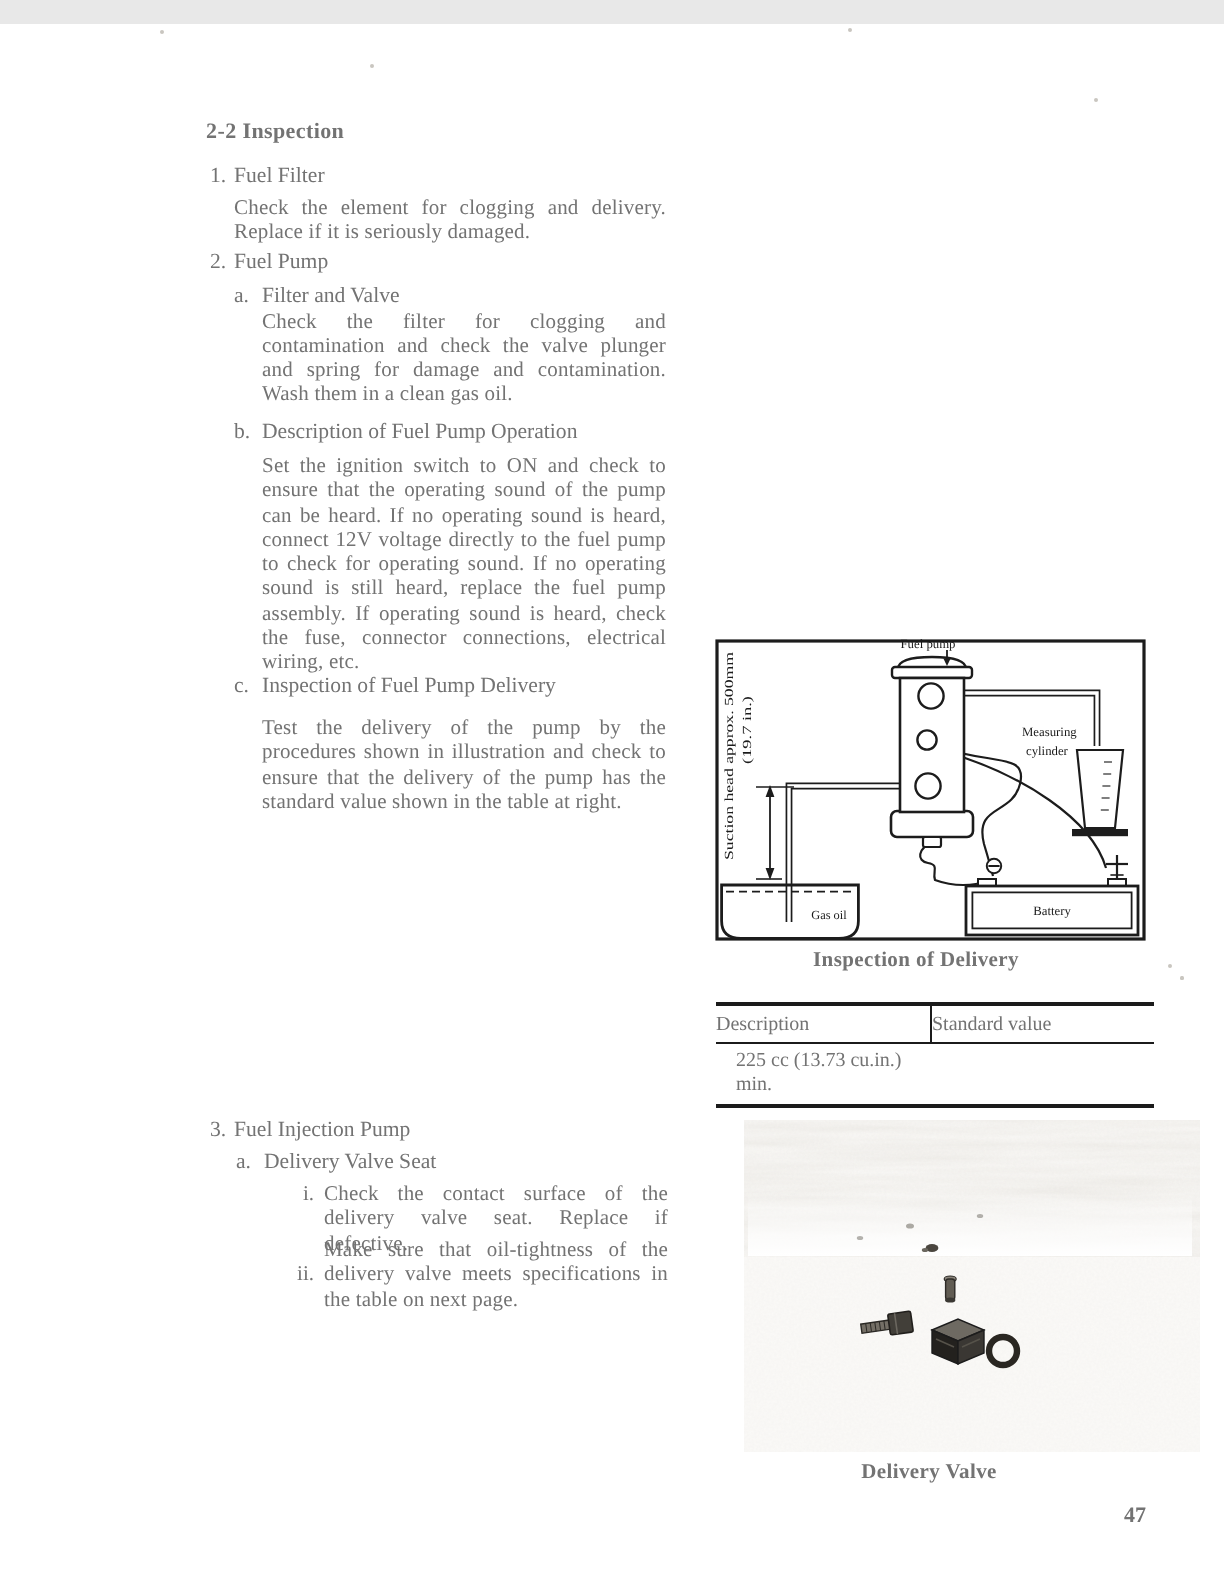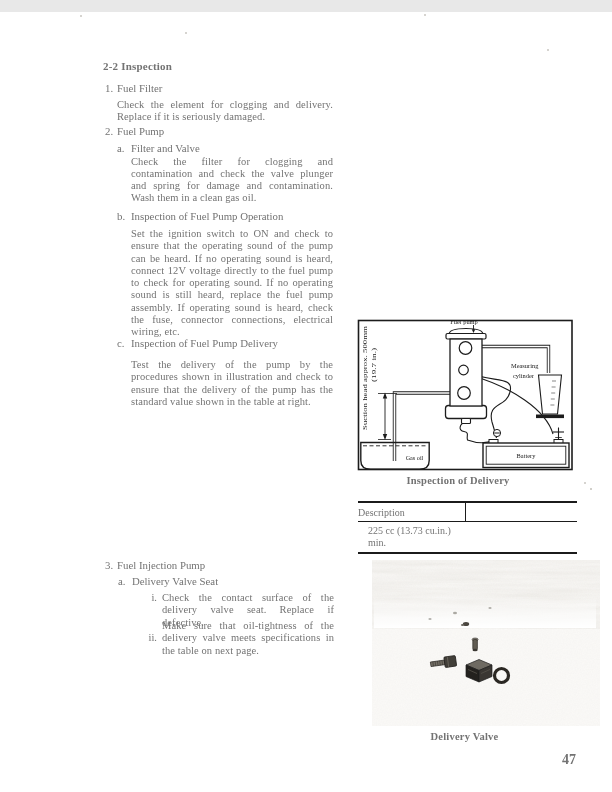--- a/index.html
+++ b/index.html
@@ -28,21 +28,21 @@
     position:absolute; left:358px; top:489px; width:219px;
     border-top:2.2px solid #1b1b1b; border-bottom:2.2px solid #1b1b1b;
     font-size:10px; line-height:11.5px;
   }
   .trow { display:flex; }
   .thead { border-bottom:1.2px solid #1b1b1b; }
   .cl { width:108px; border-right:1.2px solid #1b1b1b; box-sizing:border-box; }
   .cr { flex:1; }
   .hc { text-align:left; padding:3.5px 0 2.5px 0; }
   .bc { padding:3.5px 4px 4px 10px; }
-  .pgnum { font-size:14px; font-weight:bold; }
+  .pgnum { font-size:11px; font-weight:bold; }
   .speck { position:absolute; background:#c9c6c0; border-radius:50%; }
   svg text { font-family:"Liberation Serif","DejaVu Serif",serif; fill:#1b1b1b; }
 </style>
 </head>
 <body>
 
 <div class="page">
 
   <div class="speck" style="left:80px;top:3px;width:2px;height:2px;"></div>
   <div class="speck" style="left:185px;top:20px;width:2px;height:2px;"></div>
@@ -65,21 +65,21 @@
   </div>
 
   <div class="abs lt" style="left:117px;top:130px;">
     <span class="mk mk2">a.</span>
     <span>Filter and Valve</span>
   </div>
   <div class="abs body-text" style="left:131px;top:143.5px;width:202px;">Check the filter for clogging and contamination and check the valve plunger and spring for damage and contamination. Wash them in a clean gas oil.</div>
 
   <div class="abs lt" style="left:117px;top:198px;">
     <span class="mk mk2">b.</span>
-    <span>Inspection of Fuel Pump Operation</span>
+    <span>Description of Fuel Pump Operation</span>
   </div>
   <div class="abs body-text" style="left:131px;top:216px;width:202px;">Set the ignition switch to ON and check to ensure that the operating sound of the pump can be heard. If no operating sound is heard, connect 12V voltage directly to the fuel pump to check for operating sound. If no operating sound is still heard, replace the fuel pump assembly. If operating sound is heard, check the fuse, connector connections, electrical wiring, etc.</div>
 
   <div class="abs lt" style="left:117px;top:325px;">
     <span class="mk mk2">c.</span>
     <span>Inspection of Fuel Pump Delivery</span>
   </div>
   <div class="abs body-text" style="left:131px;top:347px;width:202px;">Test the delivery of the pump by the procedures shown in illustration and check to ensure that the delivery of the pump has the standard value shown in the table at right.</div>
 
   <div class="abs lt" style="left:105px;top:547px;">
@@ -175,20 +175,21 @@
     <text transform="translate(375.5,370) rotate(-90)" font-size="6.2" textLength="34" lengthAdjust="spacingAndGlyphs">(19.7 in.)</text>
     <text x="414.5" y="447.5" font-size="6.2" text-anchor="middle">Gas oil</text>
     <text x="526" y="445.5" font-size="6.4" text-anchor="middle">Battery</text>
   </svg>
 
   <div class="abs fig-caption" style="left:352px;top:463px;width:212px;">Inspection of Delivery</div>
 
   <div class="spec-table">
     <div class="trow thead">
       <div class="cl hc">Description</div>
+      <div class="cr hc">Standard value</div>
     </div>
     <div class="trow">
       <div class="cr bc">
         <div>225 cc (13.73 cu.in.)</div>
         <div>min.</div>
       </div>
     </div>
   </div>
 
   <svg class="abs" style="left:372px;top:548px;" width="228" height="166" viewBox="372 548 228 166">

